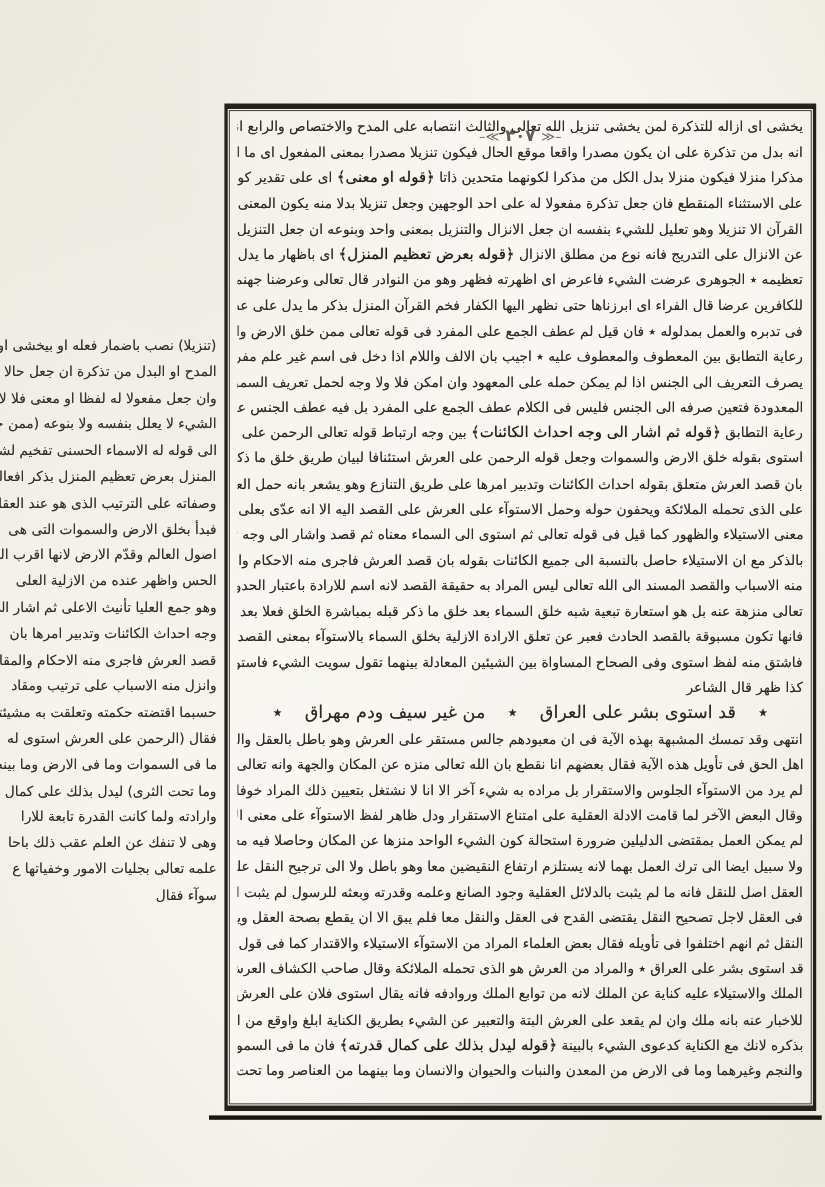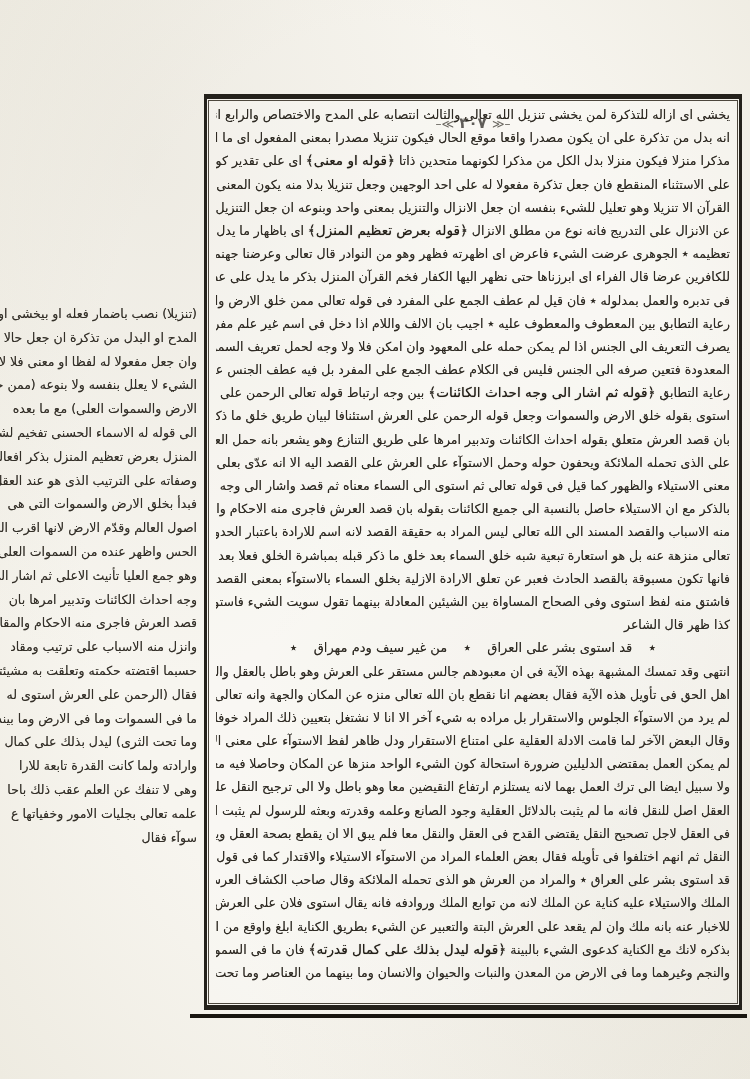--- a/index.html
+++ b/index.html
@@ -34,21 +34,21 @@
   }
   .mline{
     height:23.2px;line-height:23.2px;font-size:12.5px;
     direction:rtl;text-align:justify;text-align-last:justify;
     white-space:nowrap;overflow:hidden;color:#2e2a23;
     text-shadow:0 0 0.5px rgba(46,42,35,0.55);
   }
   .mline.short{text-align:right;text-align-last:right;}
   .mline.verse{
     text-align:right;text-align-last:center;white-space:pre;
-    font-size:13px;
+    font-size:16px;
   }
   .qawl{
     font-weight:normal;font-size:13.6px;color:#211d16;
     text-shadow:0 0 0.7px rgba(33,29,22,0.7);
   }
   .margin-block{
     position:absolute;left:0;top:302px;width:197px;height:560px;overflow:hidden;
   }
   .gline{
     height:23.8px;line-height:23.8px;font-size:12.5px;
@@ -108,27 +108,26 @@
     </div>
 </div>
 
 <div class="bottom-rule"></div>
 
 <div class="margin-block">
     <div class="gline">(تنزيلا) نصب باضمار فعله او بيخشى او على</div>
     <div class="gline">المدح او البدل من تذكرة ان جعل حالا</div>
     <div class="gline">وان جعل مفعولا له لفظا او معنى فلا لان</div>
     <div class="gline">الشيء لا يعلل بنفسه ولا بنوعه (ممن خلق</div>
-    <div class="gline">الارض والسموات العلى) مع ما بعده</div>
     <div class="gline">الى قوله له الاسماء الحسنى تفخيم لشأن</div>
     <div class="gline">المنزل بعرض تعظيم المنزل بذكر افعاله</div>
     <div class="gline">وصفاته على الترتيب الذى هو عند العقل</div>
     <div class="gline">فبدأ بخلق الارض والسموات التى هى</div>
     <div class="gline">اصول العالم وقدّم الارض لانها اقرب الى</div>
-    <div class="gline">الحس واظهر عنده من السموات العلى</div>
+    <div class="gline">الحس واظهر عنده من الازلية العلى</div>
     <div class="gline">وهو جمع العليا تأنيث الاعلى ثم اشار الى</div>
     <div class="gline">وجه احداث الكائنات وتدبير امرها بان</div>
     <div class="gline">قصد العرش فاجرى منه الاحكام والمقاد</div>
     <div class="gline">وانزل منه الاسباب على ترتيب ومقاد</div>
     <div class="gline">حسبما اقتضته حكمته وتعلقت به مشيئته</div>
     <div class="gline">فقال (الرحمن على العرش استوى له</div>
     <div class="gline">ما فى السموات وما فى الارض وما بينه</div>
     <div class="gline">وما تحت الثرى) ليدل بذلك على كمال قدر</div>
     <div class="gline">وارادته ولما كانت القدرة تابعة للارا</div>
     <div class="gline">وهى لا تنفك عن العلم عقب ذلك باحا</div>

